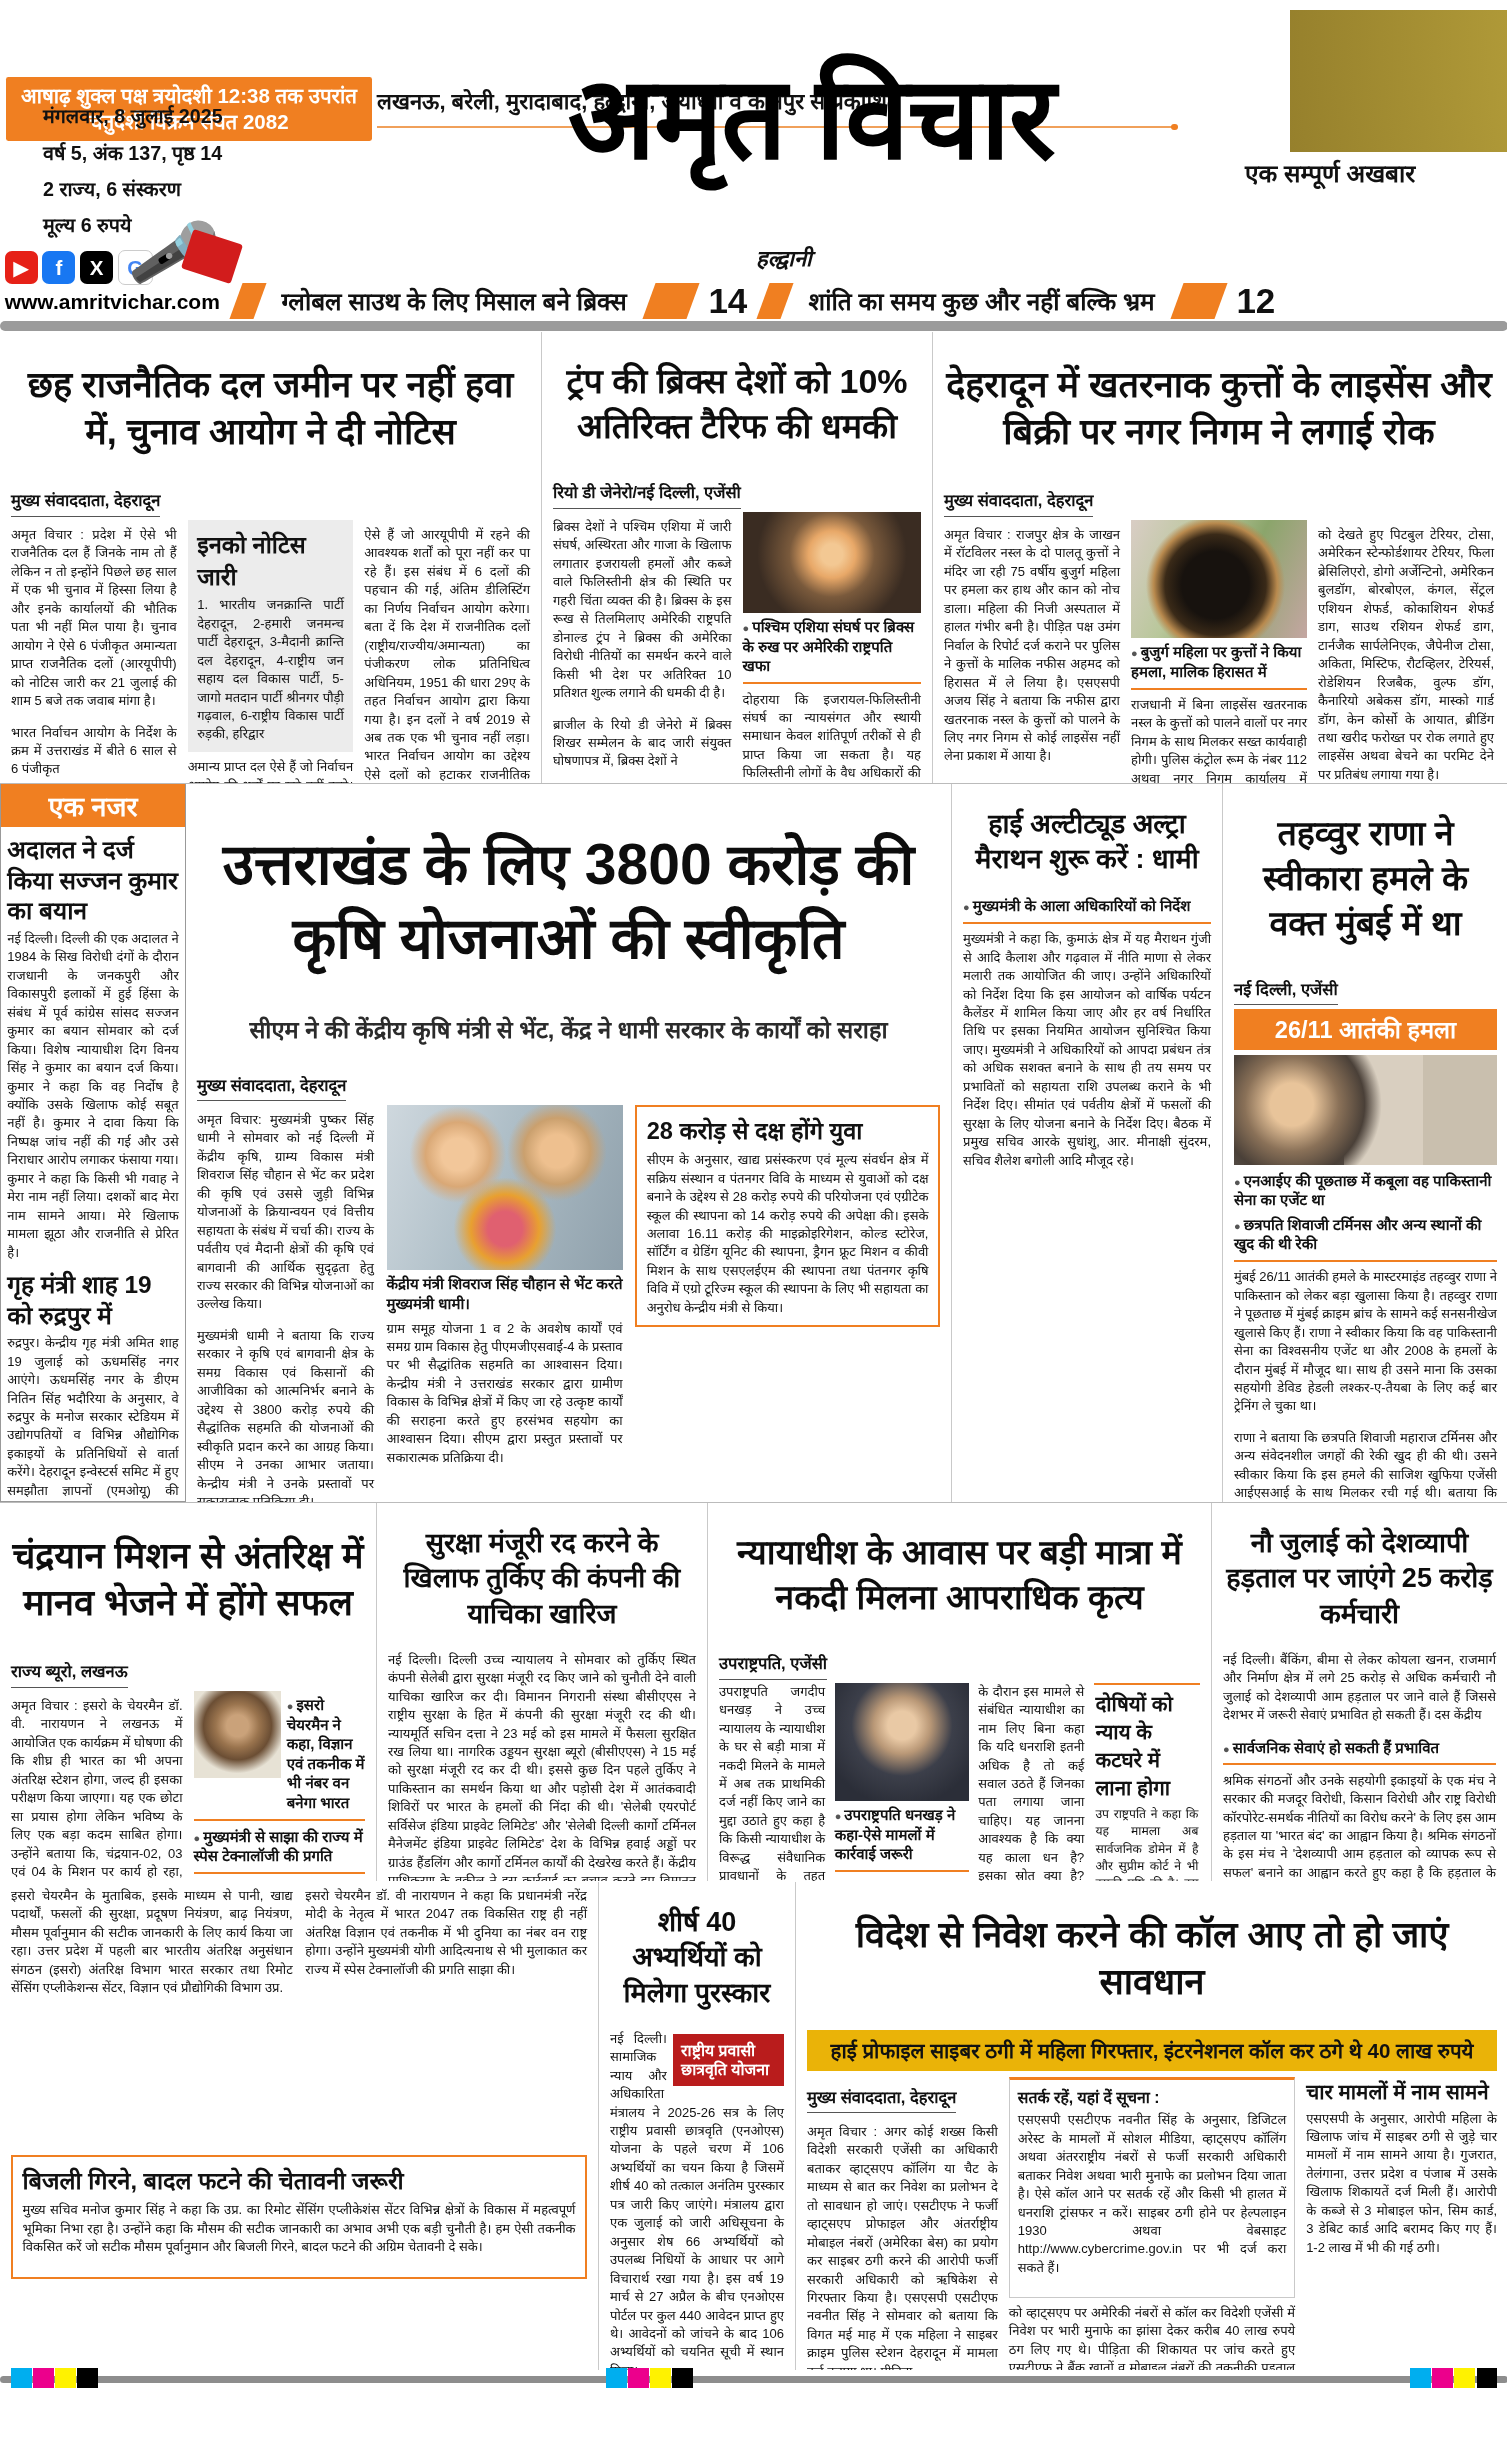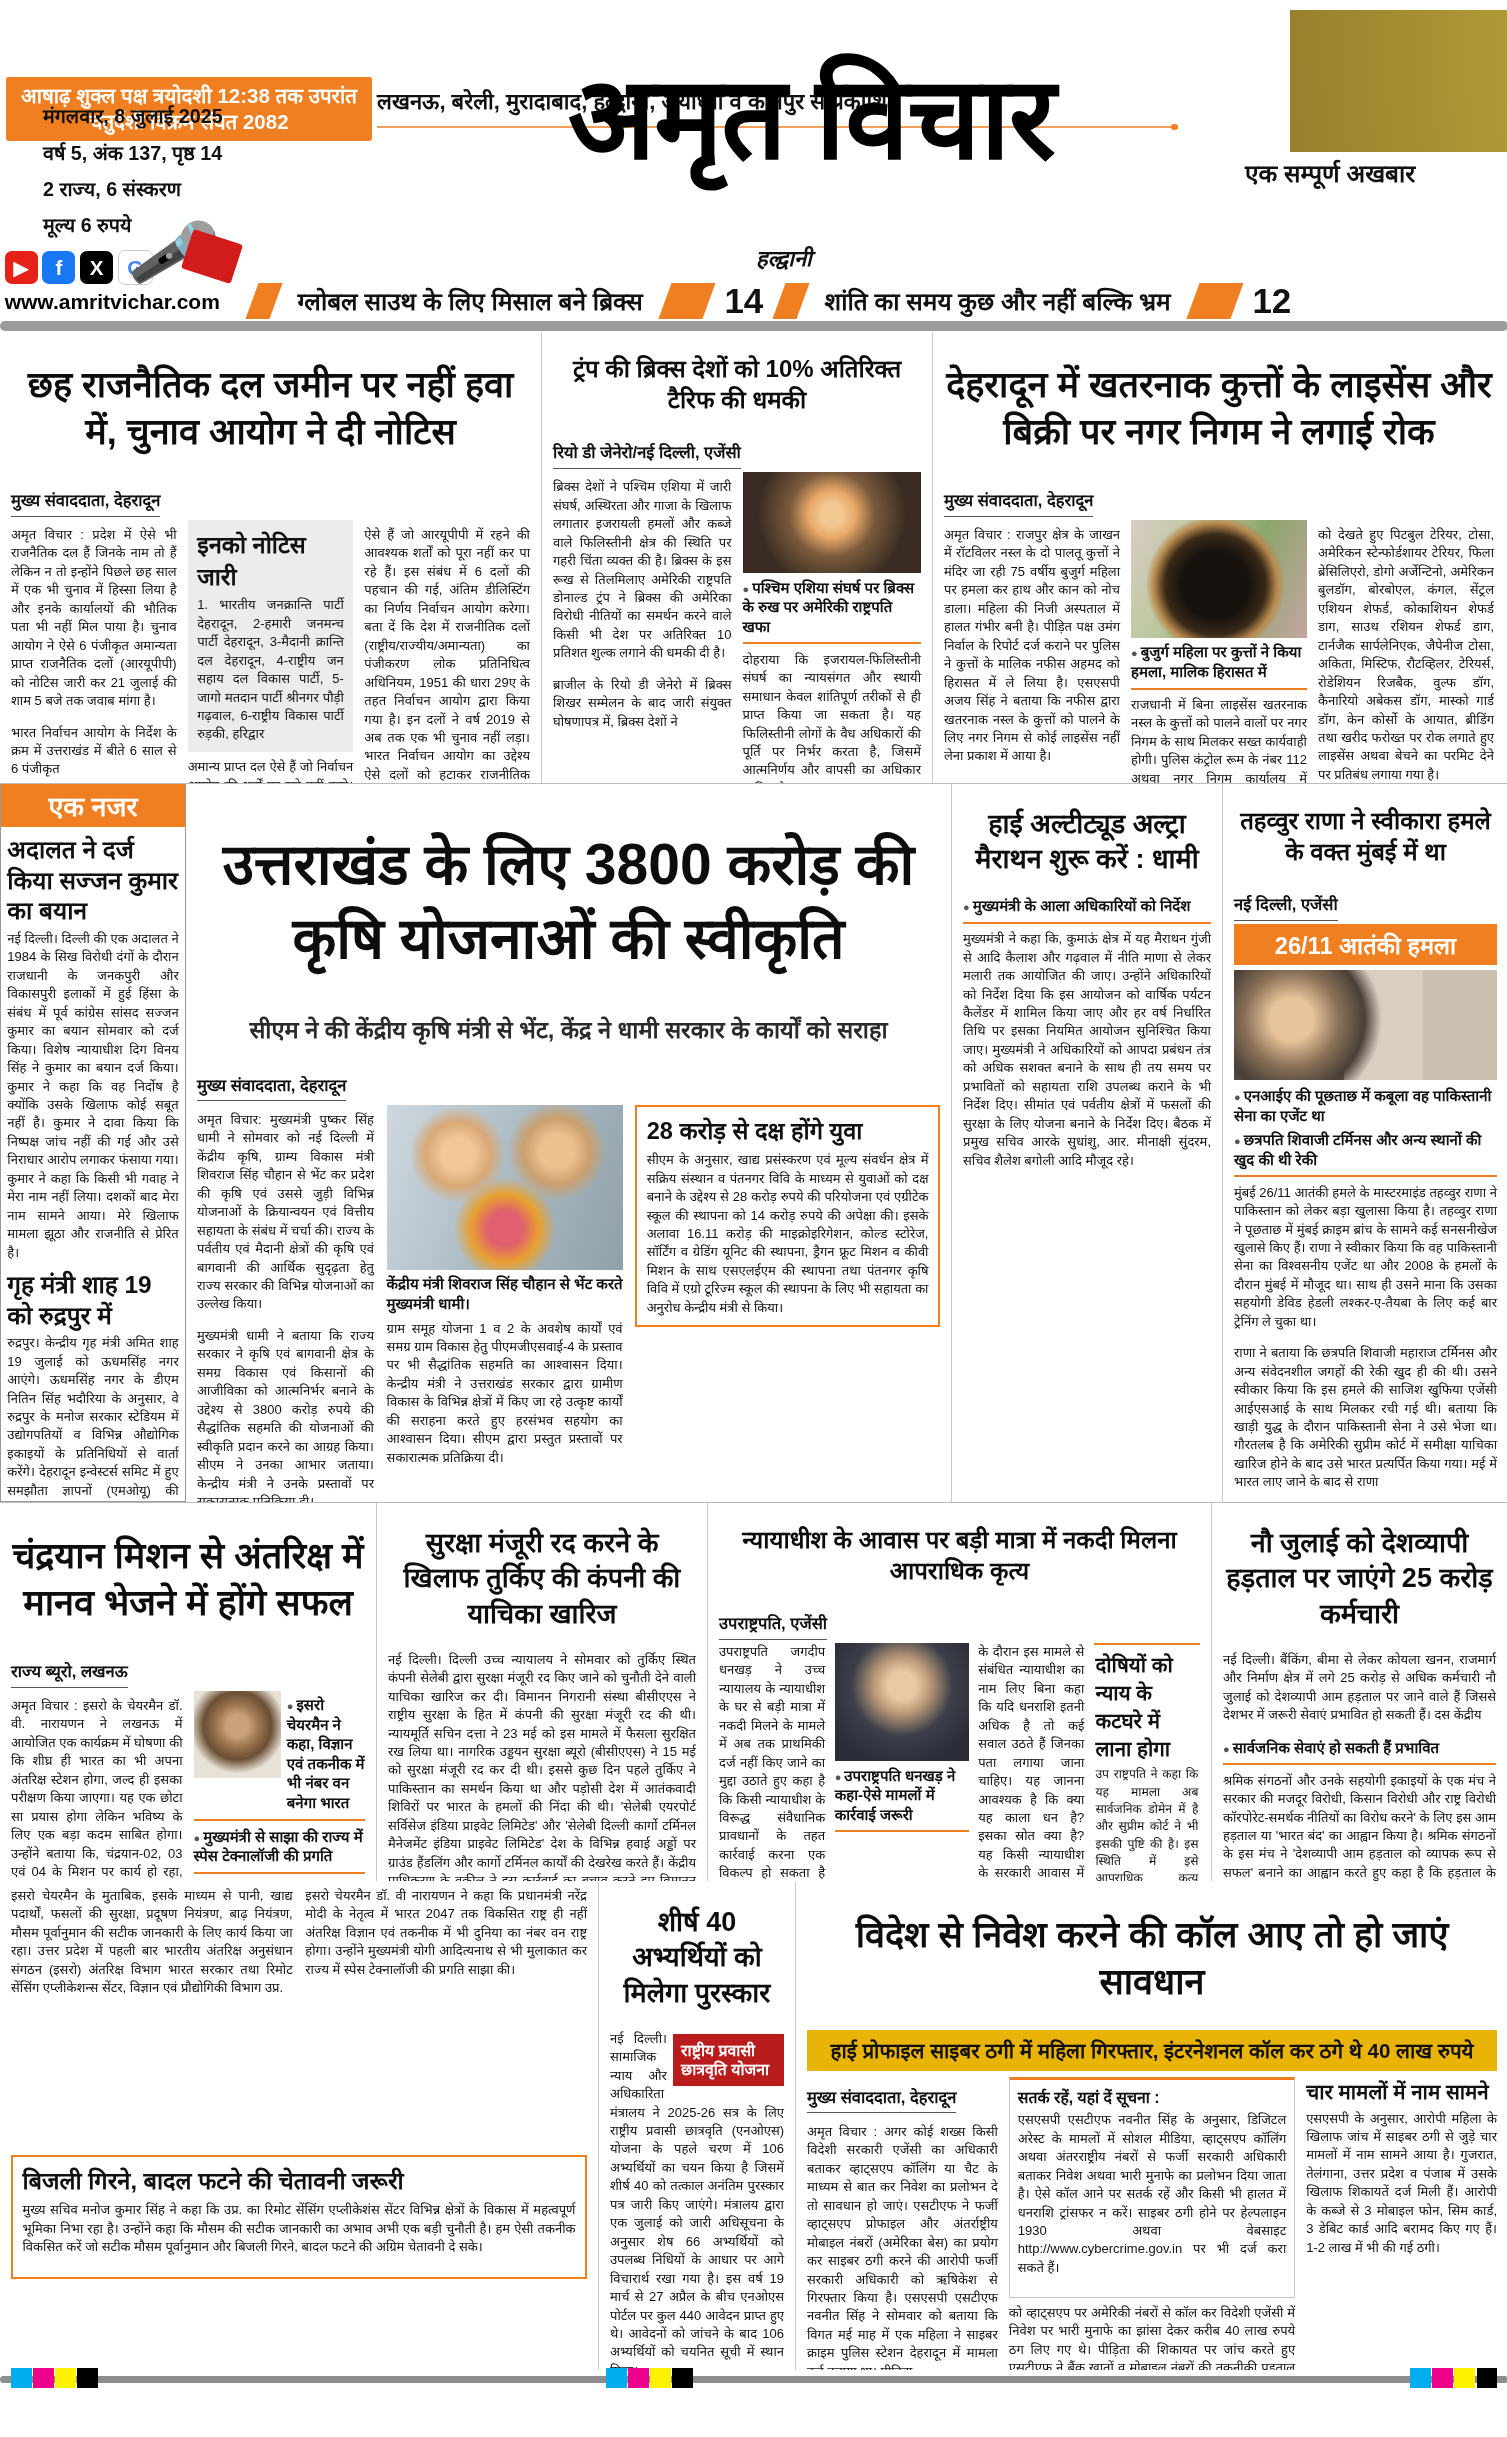--- a/index.html
+++ b/index.html
@@ -20,34 +20,34 @@
   .rajnath{position:absolute;left:1290px;top:9.5px;width:194px;height:142px;
     background:radial-gradient(circle at 50% 26%,#f0c49a 14%,#d9a876 26%,#b4854e 42%,#b8a23c 60%,#96802c 100%);}
   .social{position:absolute;left:4.7px;top:250px;display:flex;gap:4.7px;align-items:center;}
   .sicon{width:33px;height:33px;border-radius:7px;display:flex;align-items:center;justify-content:center;
     color:#fff;font-weight:bold;font-size:20.5px;}
   .yt{background:#e62117;} .fb{background:#1877f2;} .xx{background:#000;} .gg{background:#fff;border:0.8px solid #ccc;color:#4285f4;}
   .mic{position:absolute;left:132px;top:214px;font-size:68px;transform:rotate(12deg);}
   .micflag{position:absolute;left:186px;top:236px;width:52px;height:41px;background:#d21c1c;transform:rotate(18deg);
     border-radius:3.2px;color:#fff;font-size:10.2px;font-weight:bold;display:flex;align-items:center;justify-content:center;}
   .website{position:absolute;left:4.7px;top:290px;font-weight:bold;font-size:21px;color:#000;}
-  .teaser{position:absolute;left:252px;top:280px;right:0;height:41px;display:flex;align-items:center;gap:7.9px;}
+  .teaser{position:absolute;left:236px;top:280px;right:0;height:41px;display:flex;align-items:center;gap:7.9px;}
   .slant{width:23.6px;height:36px;background:#f07f21;transform:skewX(-20deg);}
   .slant.sm{width:44px;}
   .tz-label{font-weight:bold;font-size:24.4px;white-space:nowrap;padding:0 14px;}
   .tz-num{font-weight:bold;font-size:35px;padding:0 7.9px;}
   .graybar{position:absolute;left:0;top:321px;width:1508px;height:10.2px;background:#9b9b9b;border-radius:5.5px;}
   
   .band{display:grid;border-top:0.8px solid #fff;}
   .art{padding:4.7px 11px;overflow:hidden;position:relative;}
   .vr{border-right:0.8px solid #c9c9c9;}
   .hl{font-weight:800;color:#0d0d0d;line-height:1.32;text-align:center;}
   .hl-xl{font-size:57px;line-height:1.3;}
   .hl-lg{font-size:36px;}
-  .hl-md{font-size:24px;}
+  .hl-md{font-size:34px;}
   .hl-sm{font-size:27px;}
   .subhead{font-weight:bold;font-size:23.6px;color:#2b2b2b;text-align:center;margin-top:7.9px;}
   .byline{font-weight:bold;font-size:16.5px;margin:7.9px 0 3.2px 0;display:inline-block;border-bottom:1.6px solid #555;padding-bottom:4.7px;}
   .body{font-size:13px;line-height:1.42;text-align:justify;margin-top:6.3px;}
   .cols{display:grid;gap:0;}
   .caption{font-weight:bold;font-size:15px;line-height:1.3;margin-top:4.7px;}
   .dot::before{content:"● ";color:#555;font-size:11px;}
   .orule{border-top:2.4px solid #f07f21;margin:6.3px 0;}
   .gray-box{background:#ececec;padding:7.9px 9.5px;}
   .box-title{font-weight:800;font-size:23.6px;margin-bottom:4.7px;}

